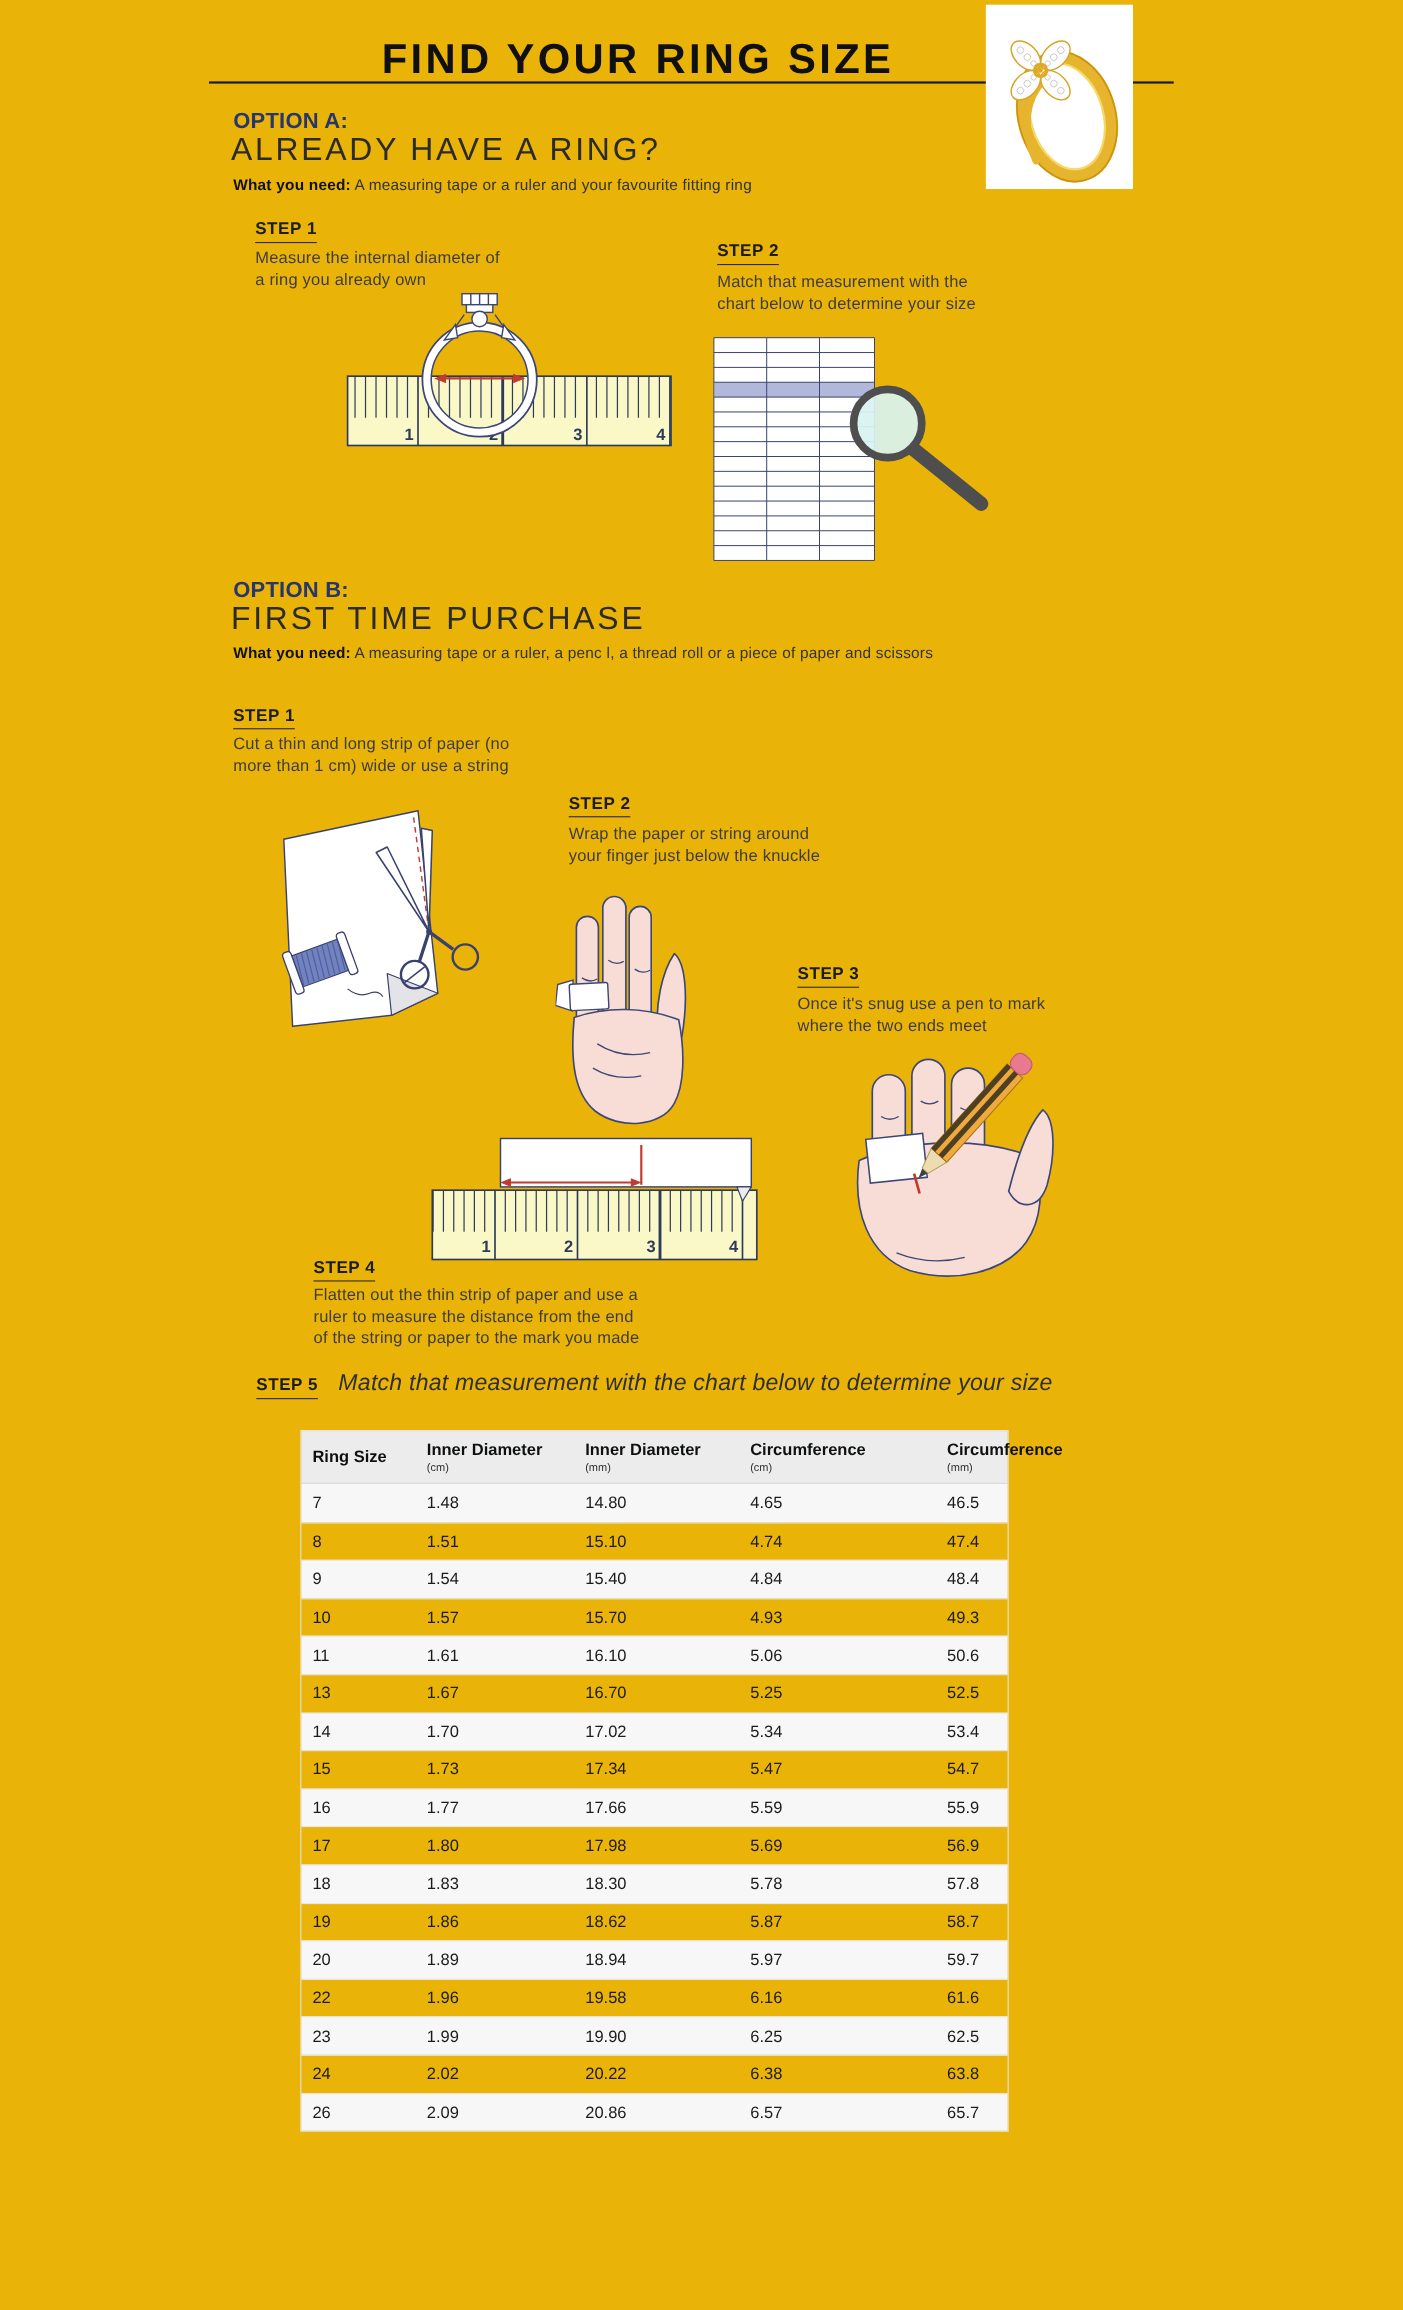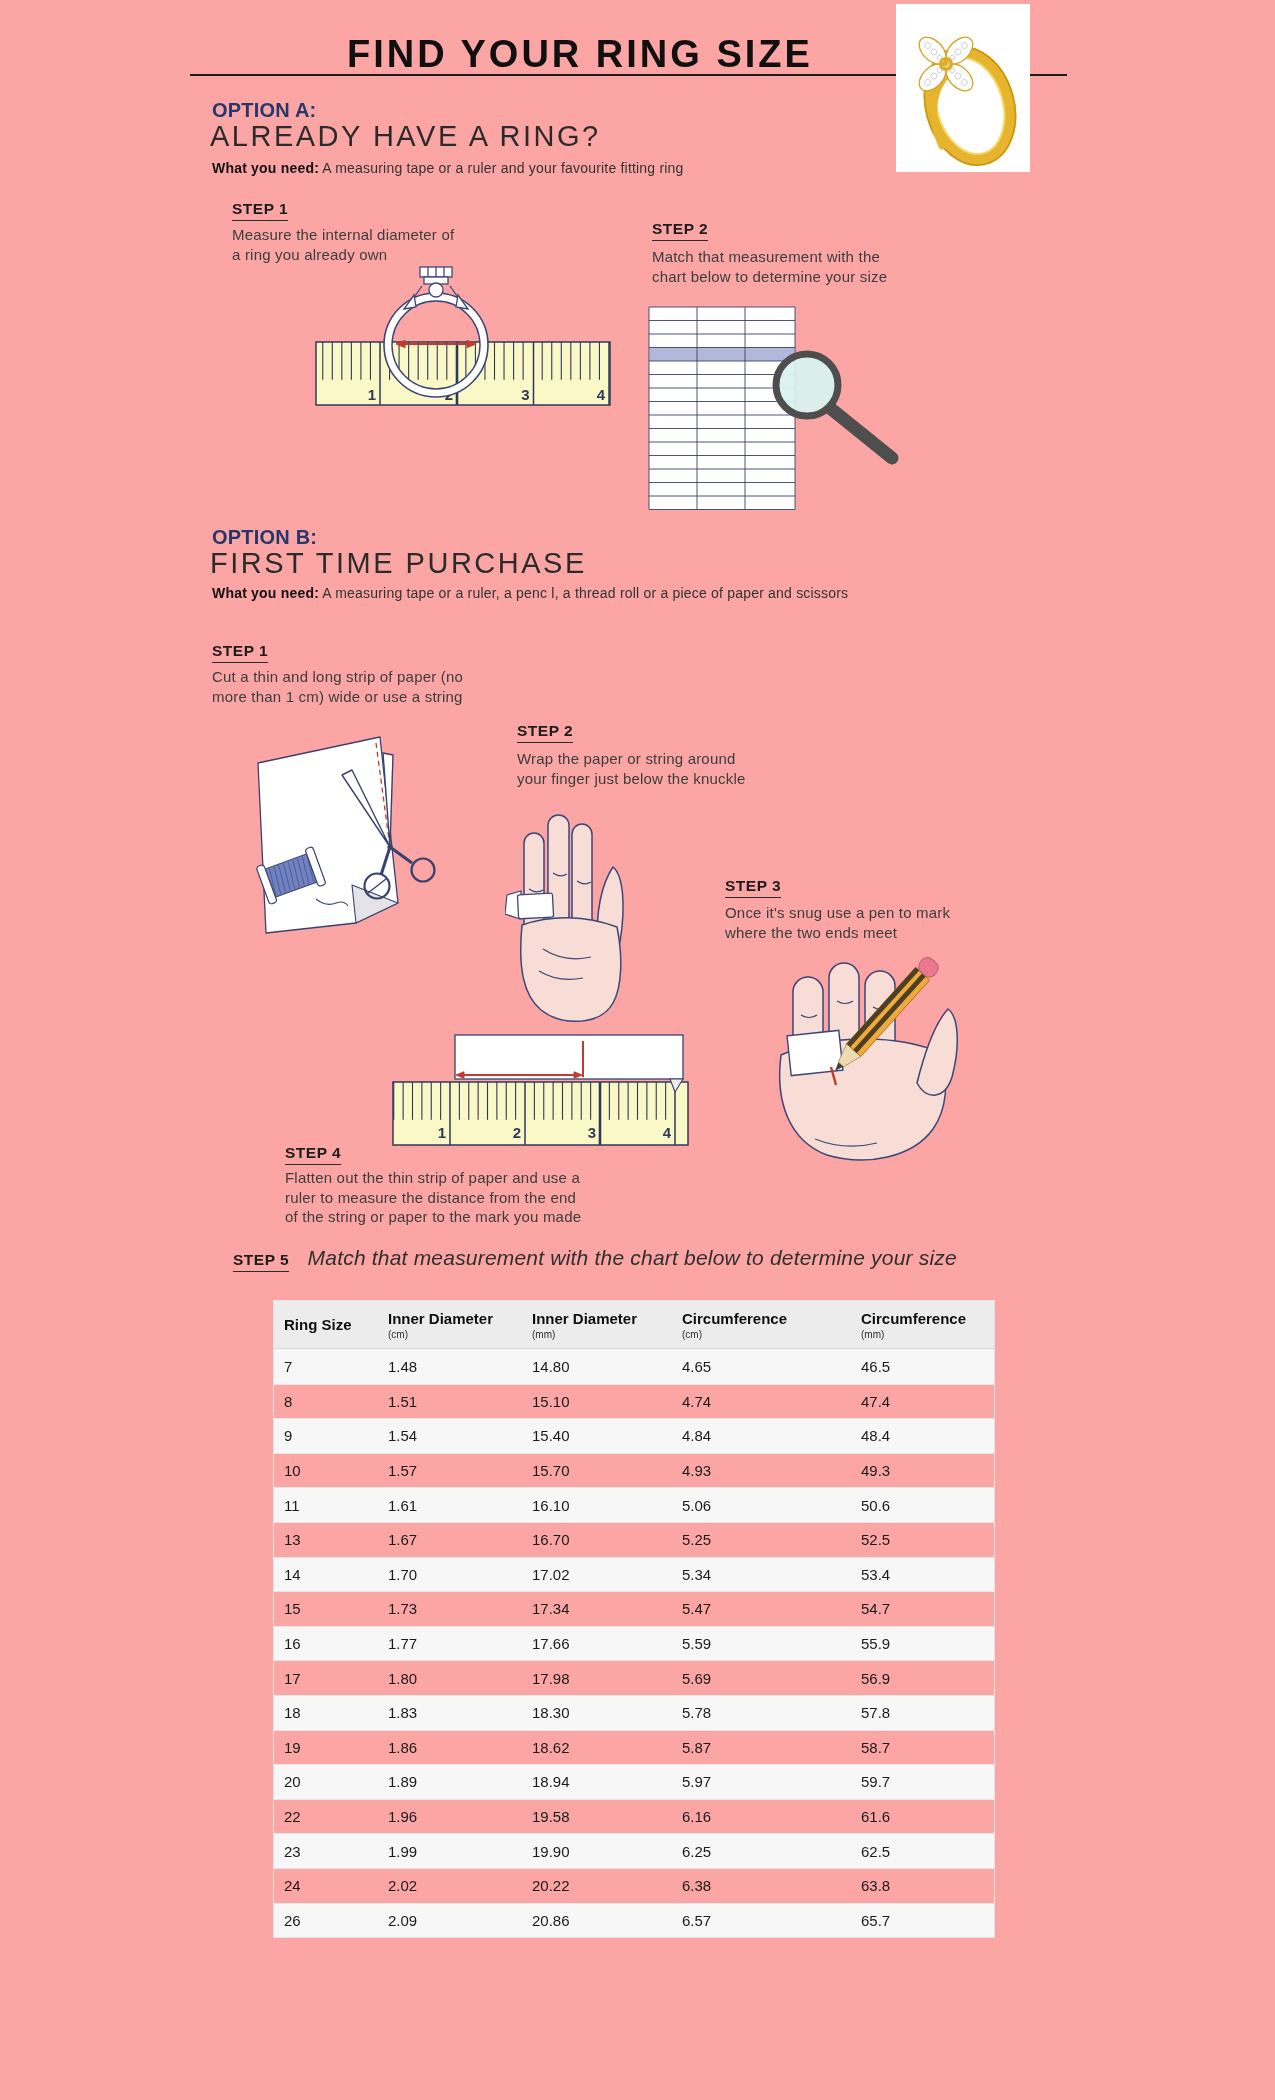--- a/index.html
+++ b/index.html
@@ -1,35 +1,35 @@
 <!DOCTYPE html>
 <html><head>
 <meta charset="utf-8">
 <style>
   * { box-sizing: border-box; margin: 0; padding: 0; }
   html,body { background:#fff; }
   .page {
-    position: relative; width: 1275px; height: 2100px; background: #fca5a5;
+    position: relative; width: 1275px; height: 2100px; background: #eab308;
     font-family: "Liberation Sans", sans-serif; overflow: hidden; color:#222;
   }
   .abs { position: absolute; }
   .main-title { font-size: 38px; font-weight: 800; letter-spacing: 3px; color:#101010; white-space: nowrap; }
   .title-rule { height: 2px; background: #1c1c1c; }
   .opt-label { font-size: 20px; font-weight: bold; color: #27366b; letter-spacing: .2px; }
   .big-heading { font-size: 29px; font-weight: 300; letter-spacing: 2.5px; color: #2b2b2b; white-space: nowrap; }
   .need { font-size: 14px; color: #333; letter-spacing:.2px; white-space: nowrap; }
   .need b { color: #111; }
   .step-label { display:inline-block; font-size: 15.5px; font-weight: bold; color:#1c1c1c;
     letter-spacing: .5px; border-bottom: 1.6px solid #2b2b2b; padding-bottom: 2px; }
   .step-text { font-size: 15px; color: #3d3d3d; line-height: 19.5px; letter-spacing: .2px; white-space: nowrap; }
   .step5-row { white-space: nowrap; }
   .step5-row .inline-text { font-size: 21px; color: #2f2f2f; margin-left: 14px; letter-spacing:.2px;font-style:italic; }
 
   
-  .size-table { position:absolute; left: 273px; top: 1300px; width: 722px; border: 1px solid #e3e3e3; }
+  .size-table { position:absolute; left: 273px; top: 1300px; width: 644px; border: 1px solid #e3e3e3; }
   .t-head { display: grid; grid-template-columns: 104px 144px 150px 179px 143px;
     background: #ececec; height: 48px; border-bottom: 1px solid #d7d7d7; }
   .th { padding-left: 10px; display: flex; flex-direction: column; justify-content: center; }
   .th-title { font-weight: bold; font-size: 15px; color: #0f1111; }
   .th-unit { font-size: 10px; color: #2e2e2e; margin-top: 2px; }
   .t-body .tr { display: grid; grid-template-columns: 104px 144px 150px 179px 143px;
     height: 34.6px; align-items: center; border-top: 1px solid #e6e6e6; }
   .t-body .tr:first-child { border-top: none; }
   .t-body .tr:nth-child(odd) { background: #f7f7f7; }
   .td { padding-left: 10px; font-size: 15px; color: #1b1b1b; }

